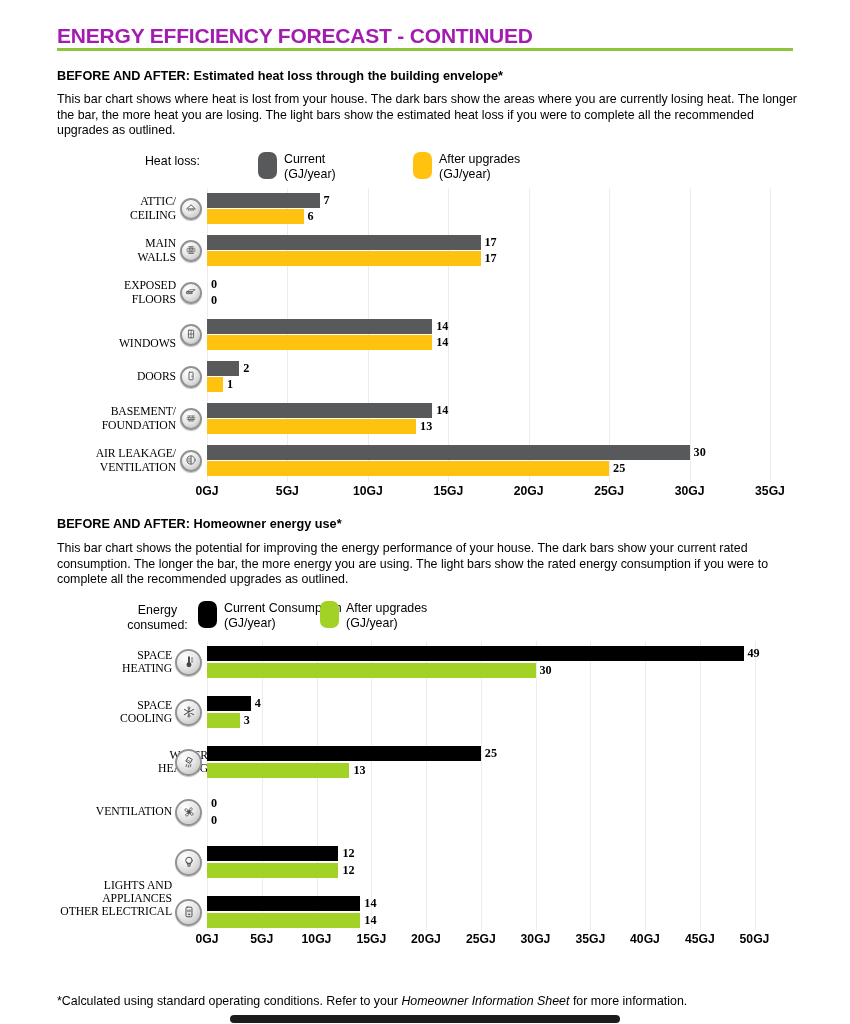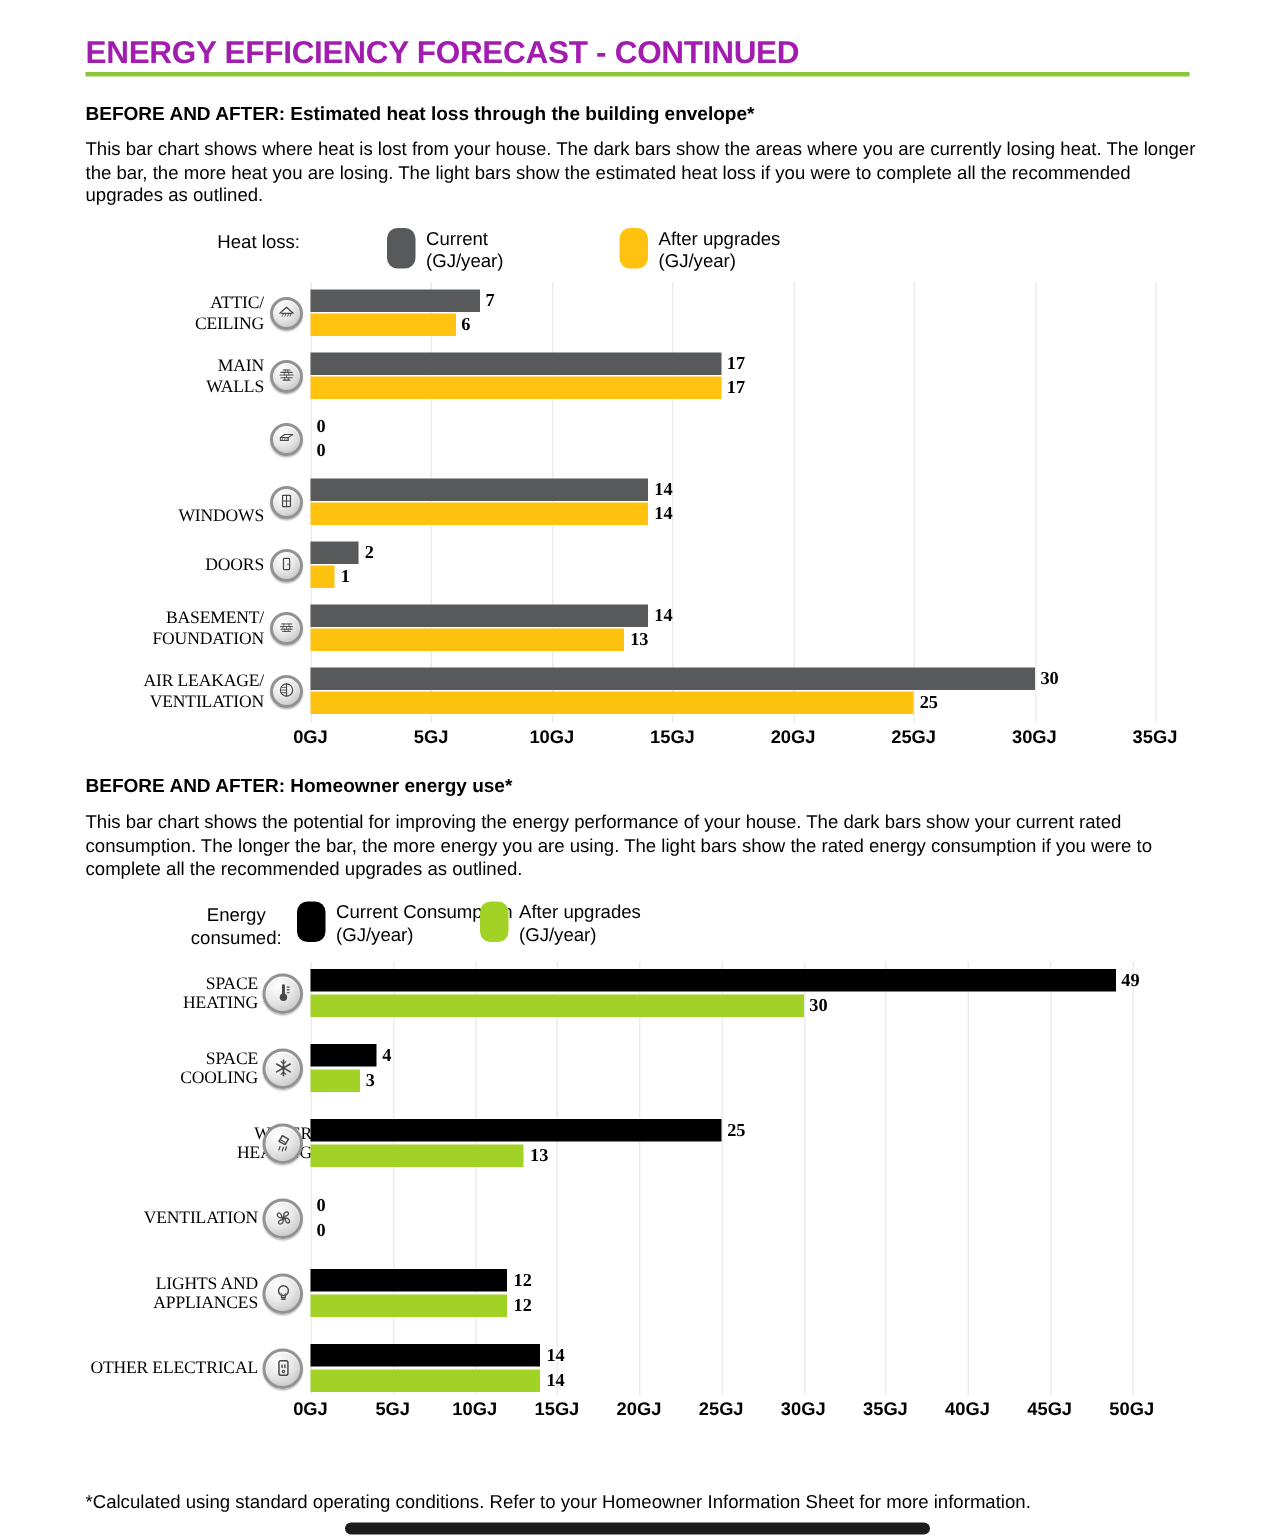--- a/index.html
+++ b/index.html
@@ -25,21 +25,21 @@
   .row-label{position:absolute;left:0;top:0;display:flex;align-items:center;justify-content:flex-end;
        font-size:11.7px;line-height:13.5px;text-align:right;letter-spacing:-0.1px;}
   .icon-badge{position:absolute;border-radius:50%;box-sizing:border-box;
        background:radial-gradient(circle at 35% 28%,#ffffff 0%,#e8e8e8 45%,#b9b9b9 100%);
        border:2px solid #929292;box-shadow:inset 0 1px 1px rgba(255,255,255,.9),0 1px 1px rgba(0,0,0,.25);
        display:flex;align-items:center;justify-content:center;}
   .icon-badge svg{width:78%;height:78%;}
   .hbar{position:absolute;}
   .bar-value{position:absolute;font-size:12.2px;font-weight:bold;line-height:15px;height:15px;}
   .footnote{position:absolute;left:57px;top:994px;font-size:12.4px;white-space:nowrap;}
-  .footnote .it{margin-top:24px;}
+  .footnote .it{font-style:italic;margin-top:24px;}
   .home-indicator{position:absolute;left:50%;transform:translateX(-50%);bottom:1px;
        width:390px;height:8px;border-radius:4.5px;background:#1c1c1c;}
 </style>
 </head>
 <body>
 
 <div class="header-title">ENERGY EFFICIENCY FORECAST - CONTINUED</div>
 <div class="header-rule"></div>
 
 <div class="section-heading" id="heading1">BEFORE AND AFTER: Estimated heat loss through the building envelope*</div>
@@ -110,20 +110,26 @@
           <path d="M8 6.3 h8 M5.5 9 h13 M4.5 12 h15 M5.5 15 h13 M8 17.8 h8" stroke-width="1.2"></path>
           <path d="M10.5 6.3 v2.7 M13.5 6.3 v2.7 M9.5 9 v3 M14.5 9 v3 M12 12 v3 M10 15 v2.8 M14 15 v2.8" stroke-width="0.9"></path>
         </svg>
       </div>
       <div class="hbar" style="left: 207px; top: 0px; width: 273.5px; height: 15px; background: rgb(88, 89, 91);"></div>
       <div class="bar-value" style="left: 484.5px; top: 0px;">17</div>
       <div class="hbar" style="left: 207px; top: 16px; width: 273.5px; height: 15px; background: rgb(255, 194, 14);"></div>
       <div class="bar-value" style="left: 484.5px; top: 16px;">17</div>
     </div>
     <div class="bar-row" style="top: 89px; height: 31px;">
+      <div class="row-label" style="width: 176px; height: 31px;">
+        <div>
+          <div>EXPOSED</div>
+          <div>FLOORS</div>
+        </div>
+      </div>
       <div class="icon-badge" style="width: 22px; height: 22px; left: 180px; top: 4.5px;">
         <svg viewBox="0 0 24 24" fill="none" stroke="#474747" stroke-linecap="round" stroke-linejoin="round">
           <path d="M5 11.5 L10 8 H19 L14 11.5 Z" stroke-width="1.2"></path>
           <path d="M5 11.5 H14 V14.8 H5 Z" stroke-width="1.2"></path>
           <path d="M6.8 14.8 l1.2 -3.3 M9.4 14.8 l1.2 -3.3 M12 14.8 l1.2 -3.3" stroke-width="0.9"></path>
         </svg>
       </div>
       <div class="hbar" style="left: 207px; top: 0px; width: 0px; height: 15px; background: rgb(88, 89, 91);"></div>
       <div class="bar-value" style="left: 211px; top: 0px;">0</div>
       <div class="hbar" style="left: 207px; top: 16px; width: 0px; height: 15px; background: rgb(255, 194, 14);"></div>
@@ -315,21 +321,21 @@
           <path d="M12 13.6 C12 17.4 8.6 18.4 7.6 16.5 C6.8 14.8 10 13.2 12 13.6 Z" stroke-width="1.1"></path>
           <path d="M10.4 12 C6.6 12 5.6 8.6 7.5 7.6 C9.2 6.8 10.8 10 10.4 12 Z" stroke-width="1.1"></path>
         </svg>
       </div>
       <div class="hbar" style="left: 207px; top: 0px; width: 0px; height: 15px; background: rgb(0, 0, 0);"></div>
       <div class="bar-value" style="left: 211px; top: 0px;">0</div>
       <div class="hbar" style="left: 207px; top: 17px; width: 0px; height: 15px; background: rgb(163, 210, 38);"></div>
       <div class="bar-value" style="left: 211px; top: 17px;">0</div>
     </div>
     <div class="bar-row" style="top: 205px; height: 32px;">
-      <div class="row-label" style="width: 172px; height: 32px;">
+      <div class="row-label" style="width: 172px; height: 32px; margin-top: 30px;">
         <div>
           <div>LIGHTS AND</div>
           <div>APPLIANCES</div>
         </div>
       </div>
       <div class="icon-badge" style="width: 27px; height: 27px; left: 175px; top: 2.5px;">
         <svg viewBox="0 0 24 24" fill="none" stroke="#474747" stroke-linecap="round" stroke-linejoin="round">
           <circle cx="12" cy="10" r="4.4" stroke-width="1.3"></circle>
           <path d="M10.3 14.2 v2 h3.4 v-2" stroke-width="1.2"></path>
           <path d="M10.5 17.6 h3" stroke-width="1.2"></path>

